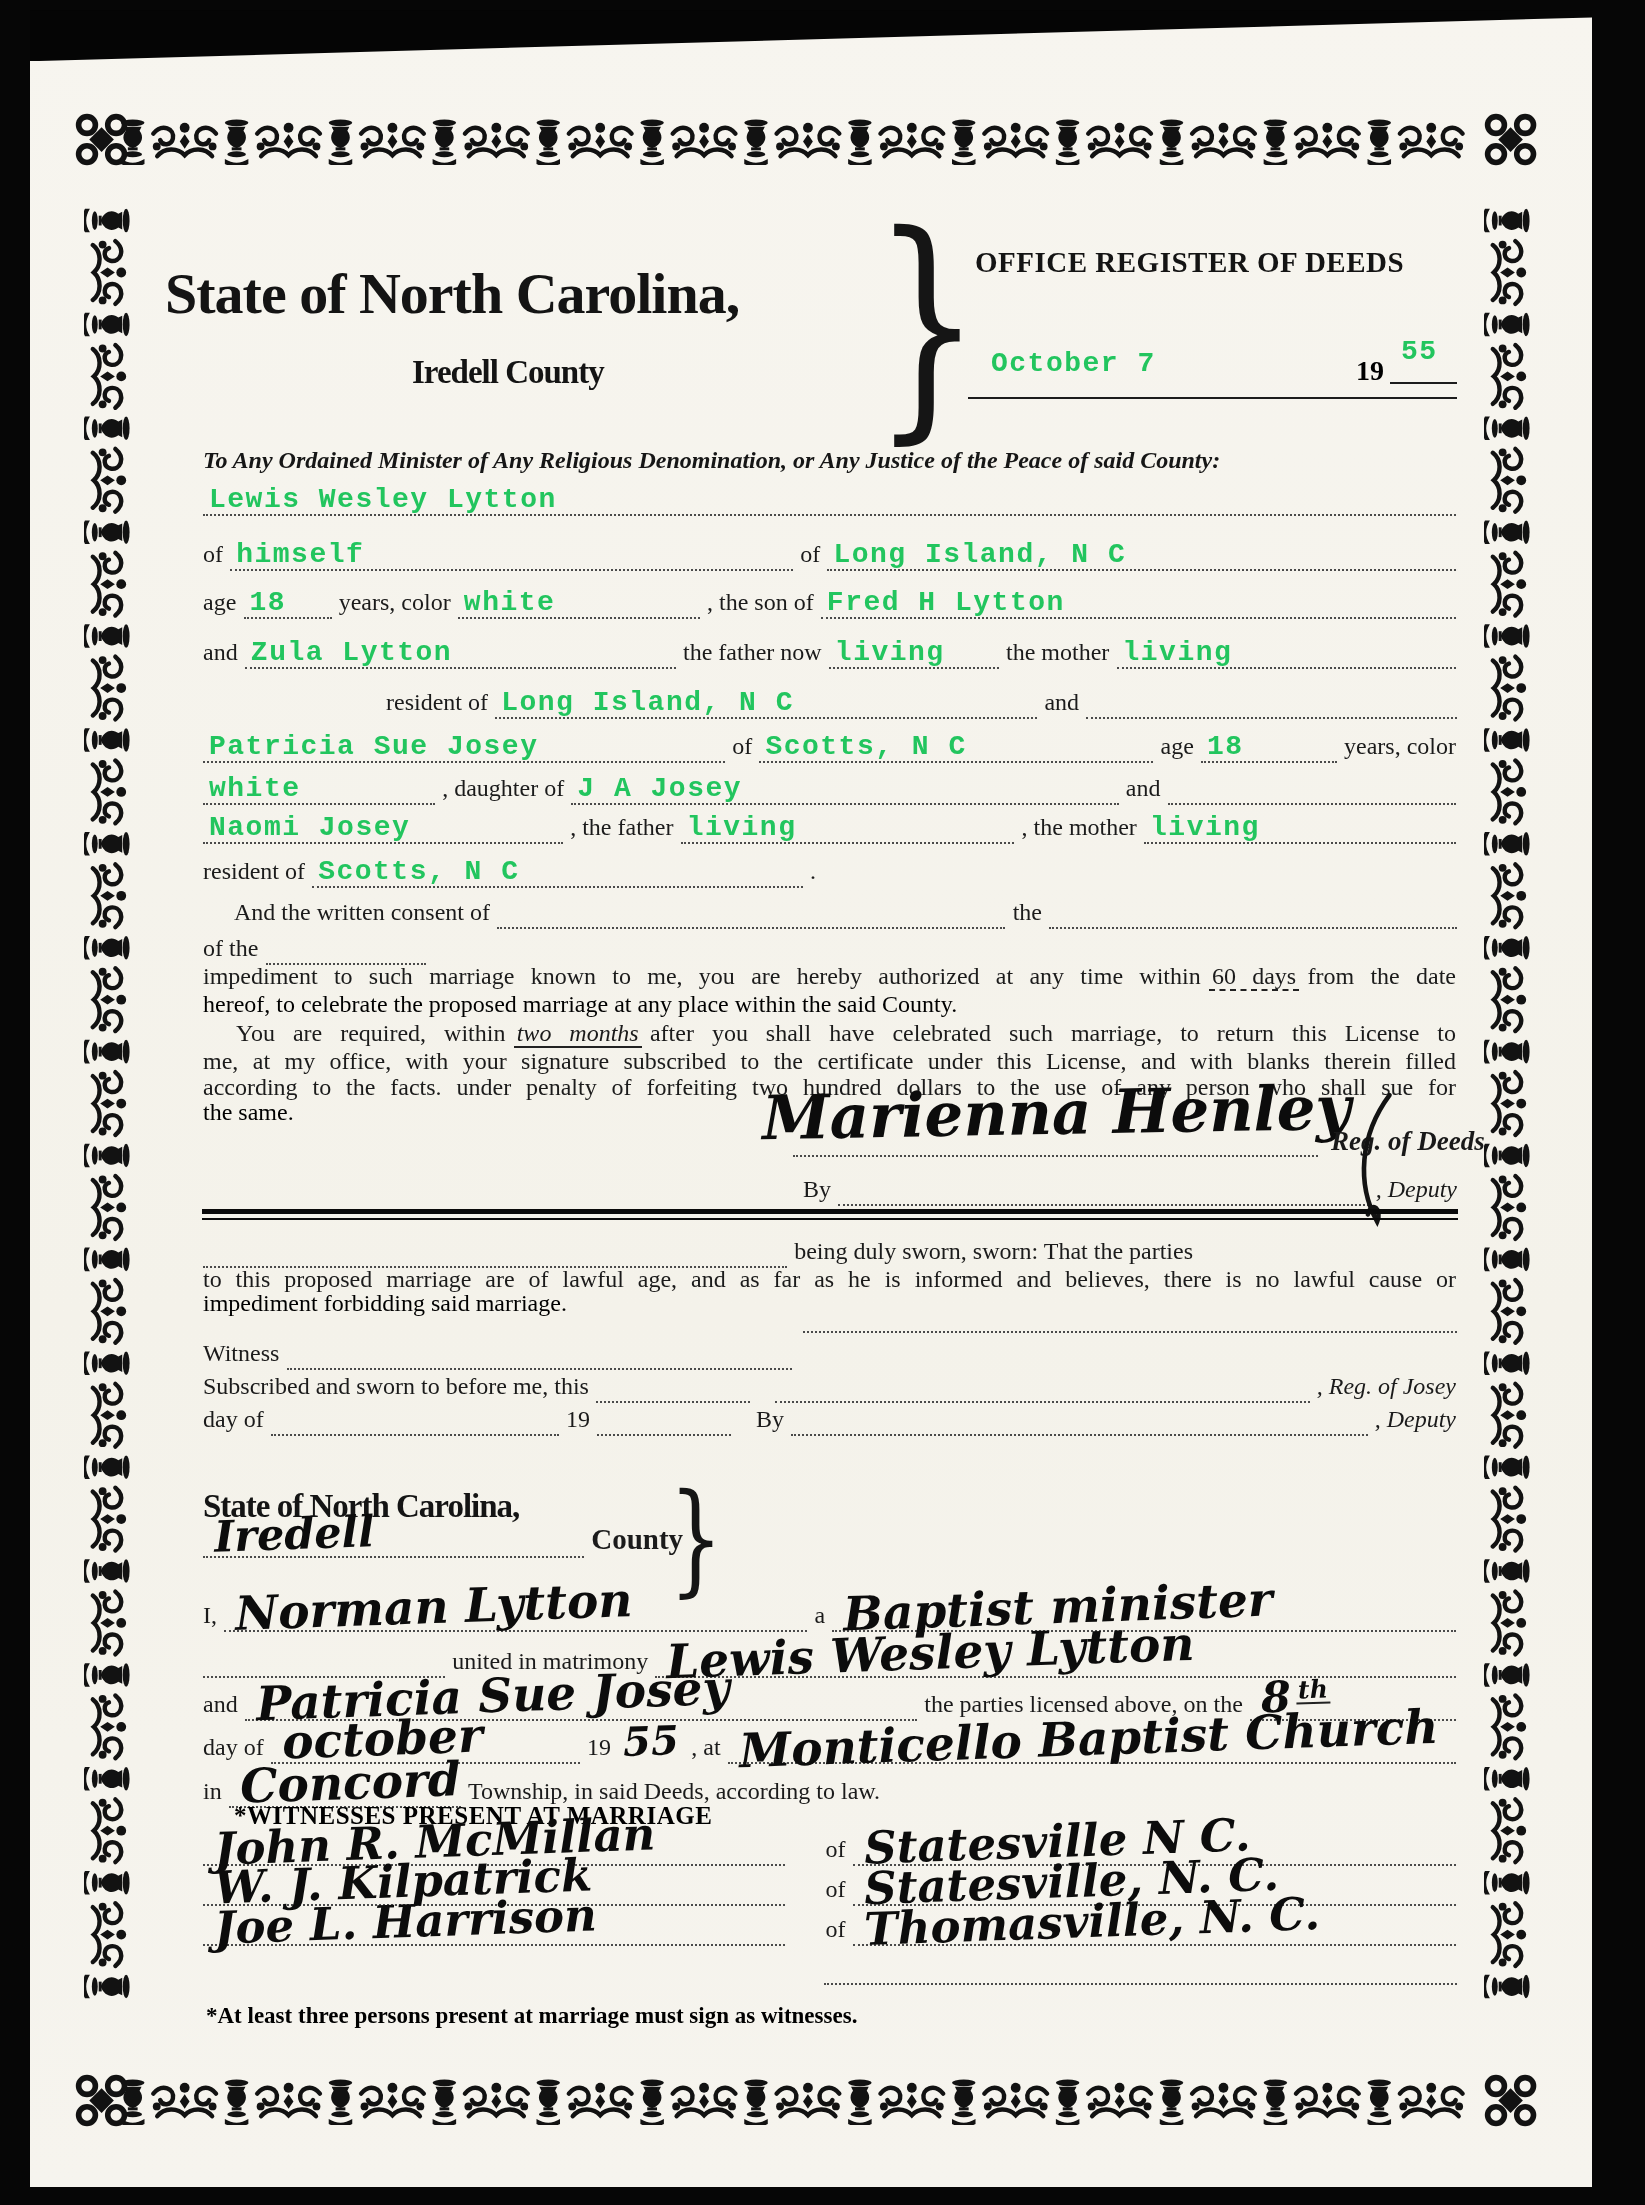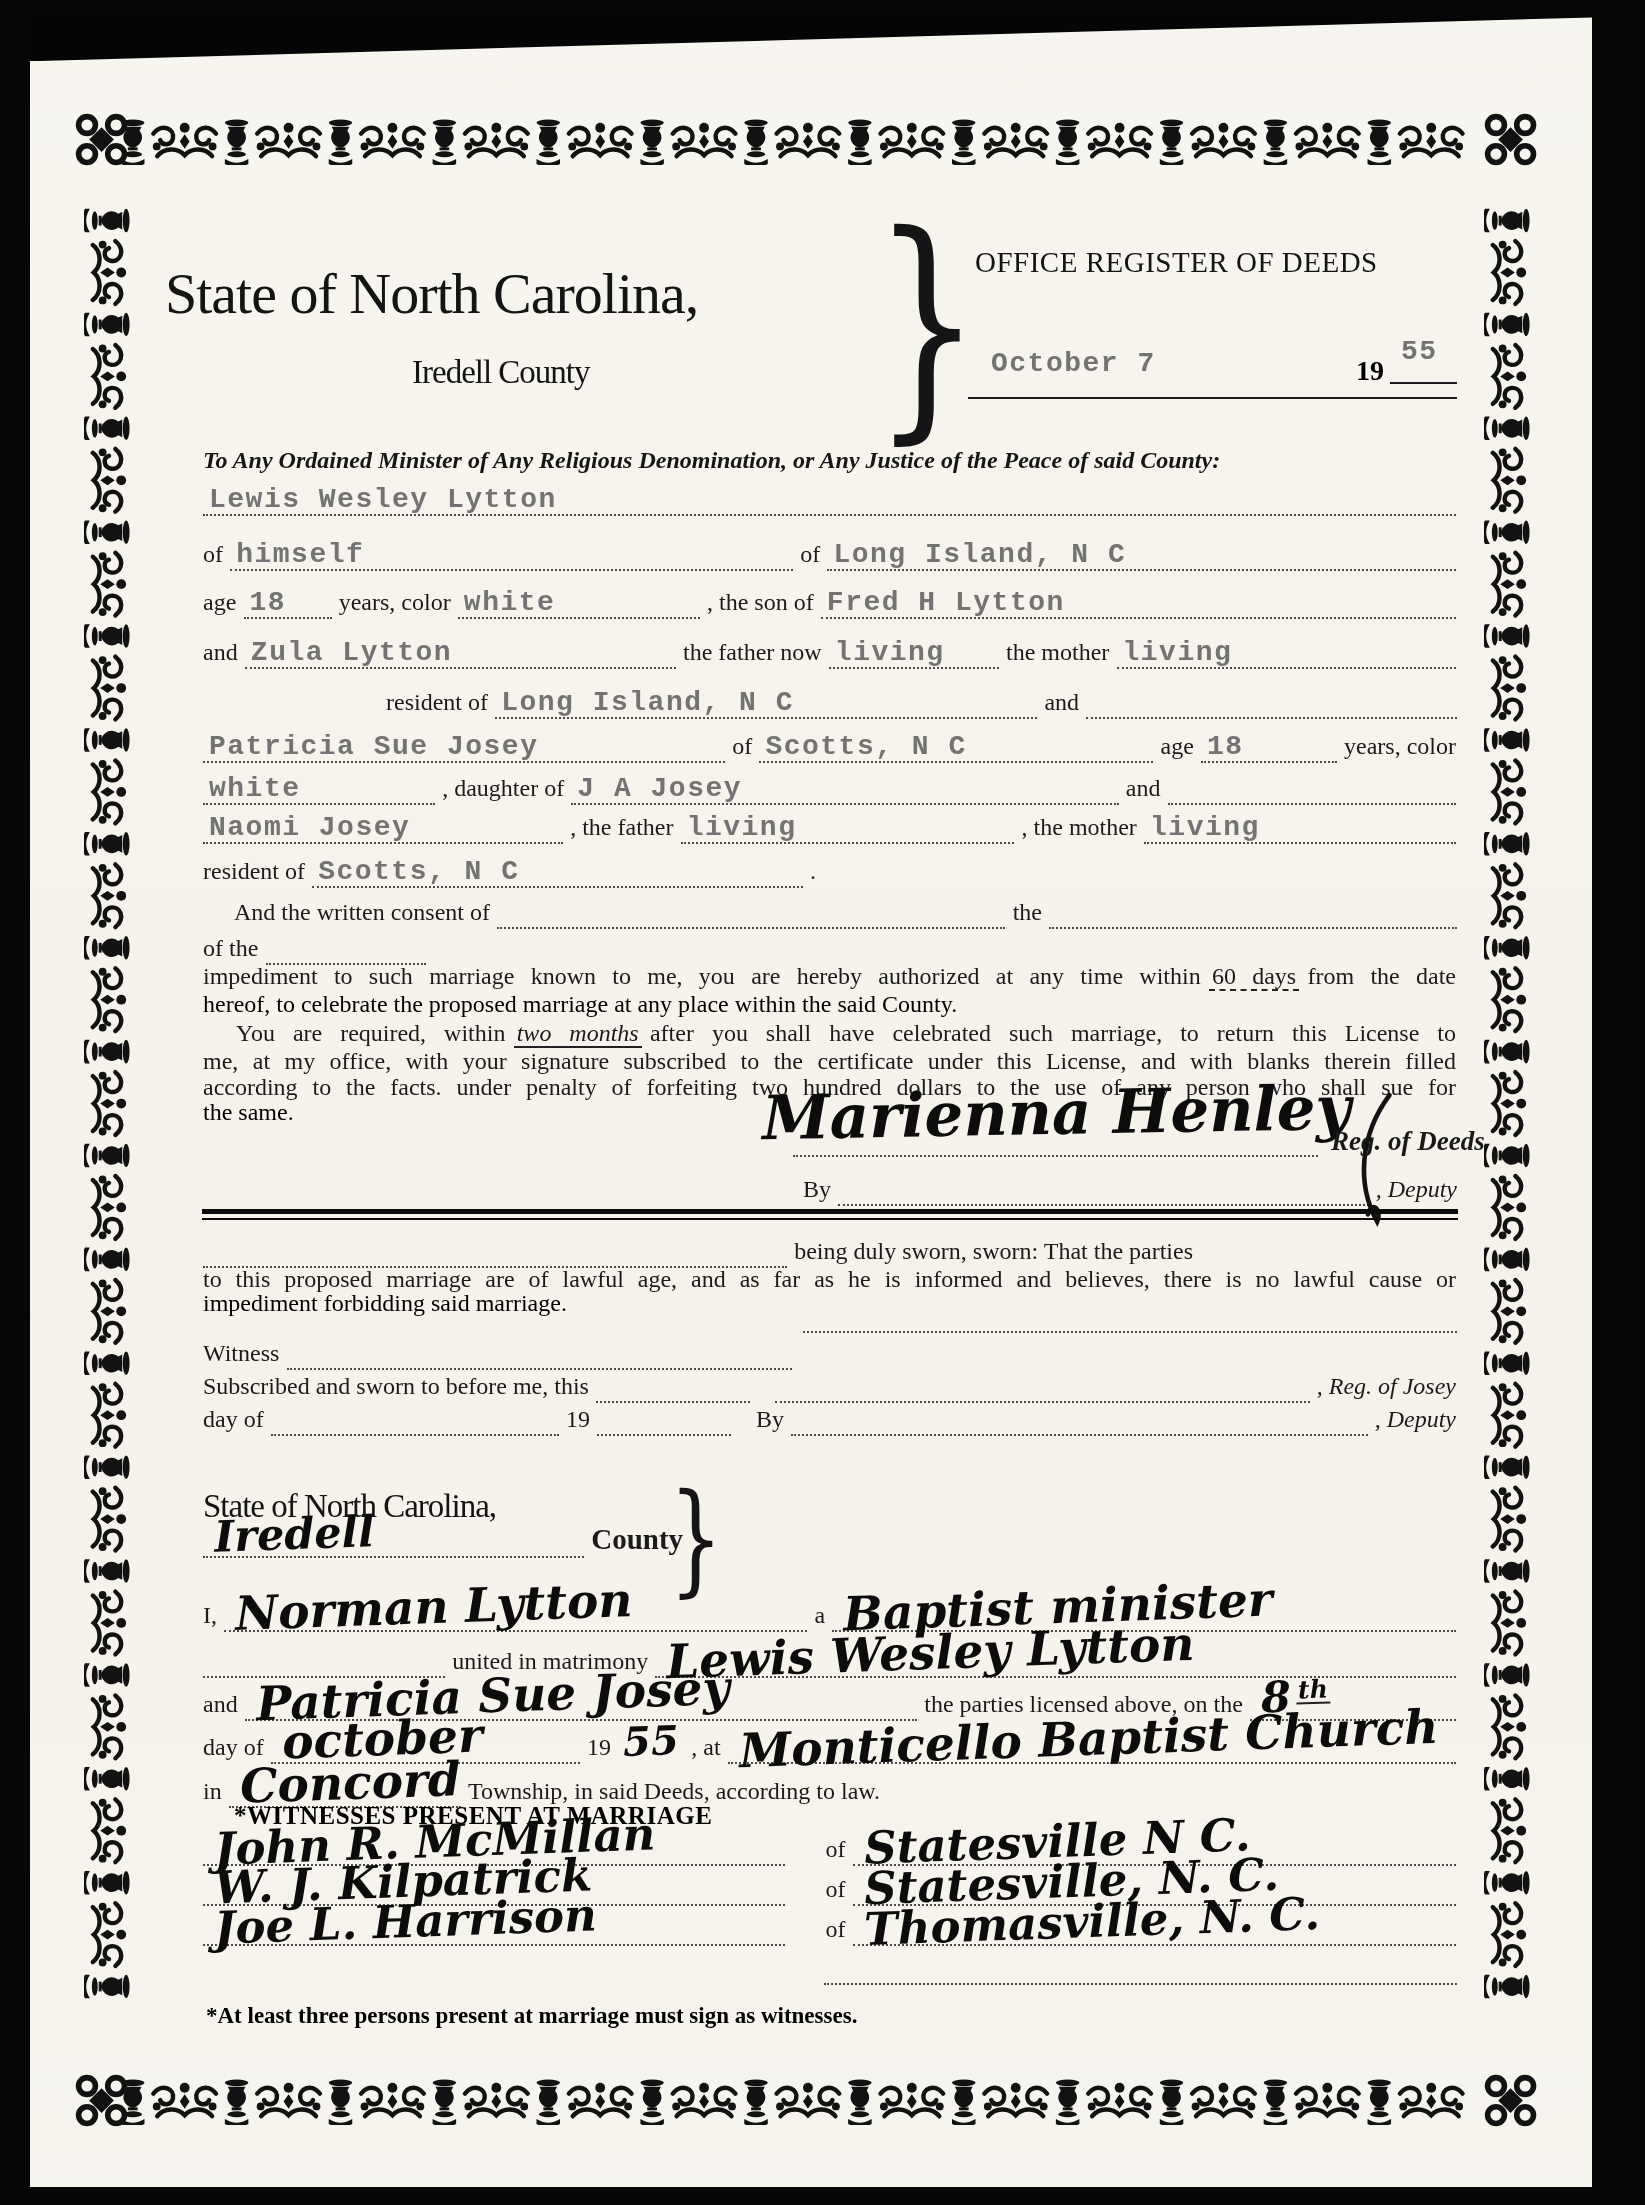--- a/index.html
+++ b/index.html
@@ -8,35 +8,35 @@
   .paper{position:absolute;left:30px;top:11.3px;width:1562px;height:2176px;
          background:linear-gradient(180deg,#f7f5ef 0%,#f4f2ea 60%,#f6f4ee 100%);}
   .wedge{position:absolute;left:30px;top:10.3px;width:1562px;height:51px;background:#050505;
          clip-path:polygon(0 0,100% 0,100% 14%,0 100%);}
   .abs{position:absolute;}
   .row{position:absolute;display:flex;align-items:baseline;column-gap:7.2px;
        font:24px/1.25 "Liberation Serif",serif;color:#1b1b1b;white-space:nowrap;}
   .p{white-space:pre;}
   .pi{font-style:italic;}
   .pb{font-weight:bold;}
-  .t{font:700 28px/1.05 "Liberation Mono",monospace;letter-spacing:1.5px;color:#737373;}
+  .t{font:700 28px/1.05 "Liberation Mono",monospace;letter-spacing:1.5px;color:#22c55e;}
   .hw{font:600 italic 47px/0.95 "DejaVu Serif",serif;color:#0c0c0c;display:inline-block;
       transform:rotate(-2deg);padding:0 5.1px;}
   .seg{flex:1 1 auto;border-bottom:2.6px dotted #4a4a4a;min-width:15.4px;}
   .seg::before{content:"\00a0";}
   .line{position:absolute;border-bottom:2.6px dotted #4a4a4a;height:0;}
   .solidline{position:absolute;border-bottom:2.1px solid #1c1c1c;height:0;}
   .just{position:absolute;text-align:justify;font:24px/1.25 "Liberation Serif",serif;color:#1b1b1b;}
   .just::after{content:"";display:inline-block;width:100%;}
   .uds{border-bottom:2.6px dashed #222;margin:0 8.2px;padding:0 3.1px;}
   .usol{font-style:italic;border-bottom:2.6px solid #222;margin:0 8.2px;padding:0 3.1px;}
   .brace{position:absolute;font-family:"DejaVu Serif",serif;font-weight:400;color:#151515;
          transform:scaleX(.7);transform-origin:left center;line-height:1;}
   .rule2{position:absolute;border-top:5.7px solid #0a0a0a;border-bottom:2.6px solid #0a0a0a;height:4.1px;}
-  .title{position:absolute;font-weight:normal;color:#141414;letter-spacing:-1px;}
+  .title{position:absolute;font-weight:bold;color:#141414;letter-spacing:-1px;}
   .vband{position:absolute;transform-origin:0 0;transform:rotate(90deg);}
   svg.band{display:block;}
 </style>
 </head>
 <body>
 
 <svg width="0" height="0" style="position:absolute">
   <defs>
     <g id="orn-u" fill="#121212">
       <ellipse cx="36" cy="14" rx="24" ry="7"></ellipse>

